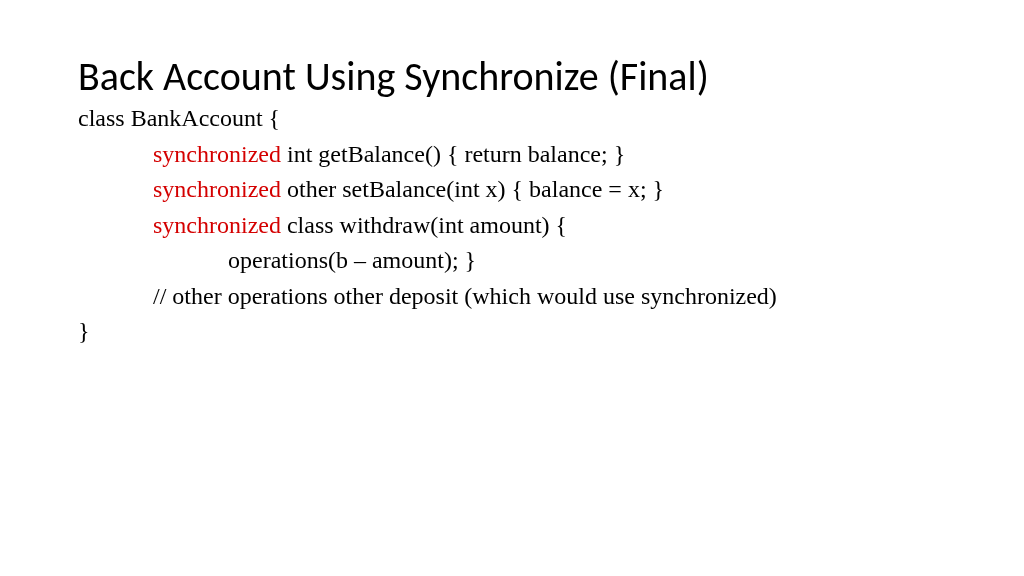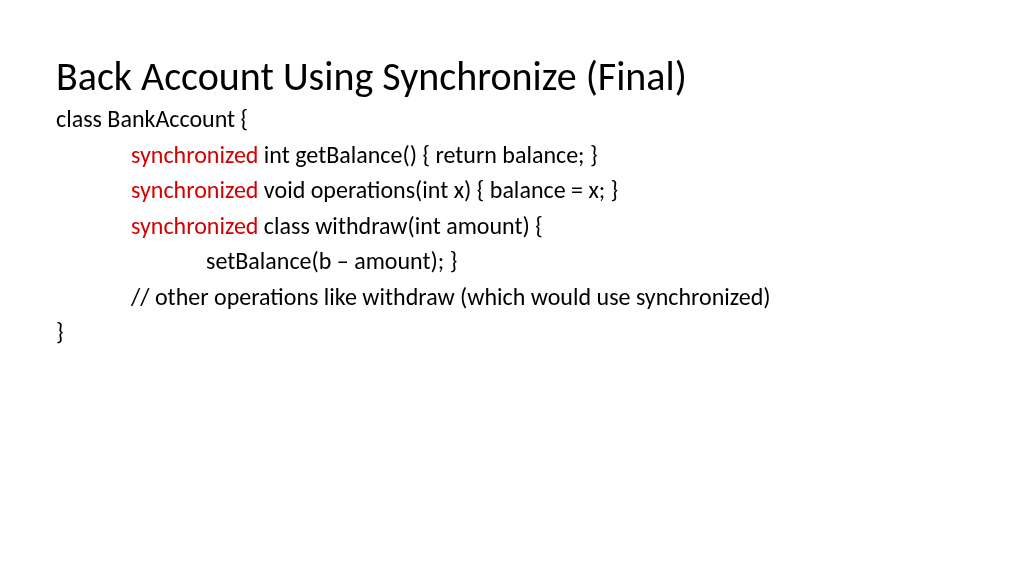--- a/index.html
+++ b/index.html
@@ -8,48 +8,49 @@
     width: 1024px;
     height: 576px;
     background: #ffffff;
     font-family: Calibri, "Segoe UI", Arial, sans-serif;
     color: #000000;
   }
   .slide {
     width: 1024px;
     height: 498px;
     box-sizing: border-box;
-    padding: 55px 70px 40px 56px;
+    padding: 55px 70px 40px 78px;
     position: relative;
   }
   .title {
     font-size: 40px;
     font-weight: 400;
     color: #000000;
     margin: 0 0 2px 0;
     line-height: 1.1;
   }
   .code-block {
     font-size: 24px;
     line-height: 1.48;
     color: #000000;
+    font-family: Liberation Serif, serif;
   }
   .indent1 { padding-left: 75px; }
   .indent2 { padding-left: 150px; }
   .indent3 { padding-left: 225px; }
   .sync { color: #d40000; }
   .line { white-space: pre; }
 </style>
 </head>
 <body>
 
 <div class="slide">
   <h1 class="title">Back Account Using Synchronize (Final)</h1>
   <div class="code-block">
     <div class="line">class BankAccount {</div>
     <div class="line indent1"><span class="sync">synchronized</span><span> int getBalance() { return balance; }</span></div>
-    <div class="line indent1"><span class="sync">synchronized</span><span> void operations(int x) { balance = x; }</span></div>
+    <div class="line indent1"><span class="sync">synchronized</span><span> other setBalance(int x) { balance = x; }</span></div>
     <div class="line indent1"><span class="sync">synchronized</span><span> class withdraw(int amount) {</span></div>
-    <div class="line indent2">setBalance(b – amount); }</div>
-    <div class="line indent1">// other operations like withdraw (which would use synchronized)</div>
+    <div class="line indent2">operations(b – amount); }</div>
+    <div class="line indent1">// other operations other deposit (which would use synchronized)</div>
     <div class="line">}</div>
   </div>
 </div>
 
 </body></html>

